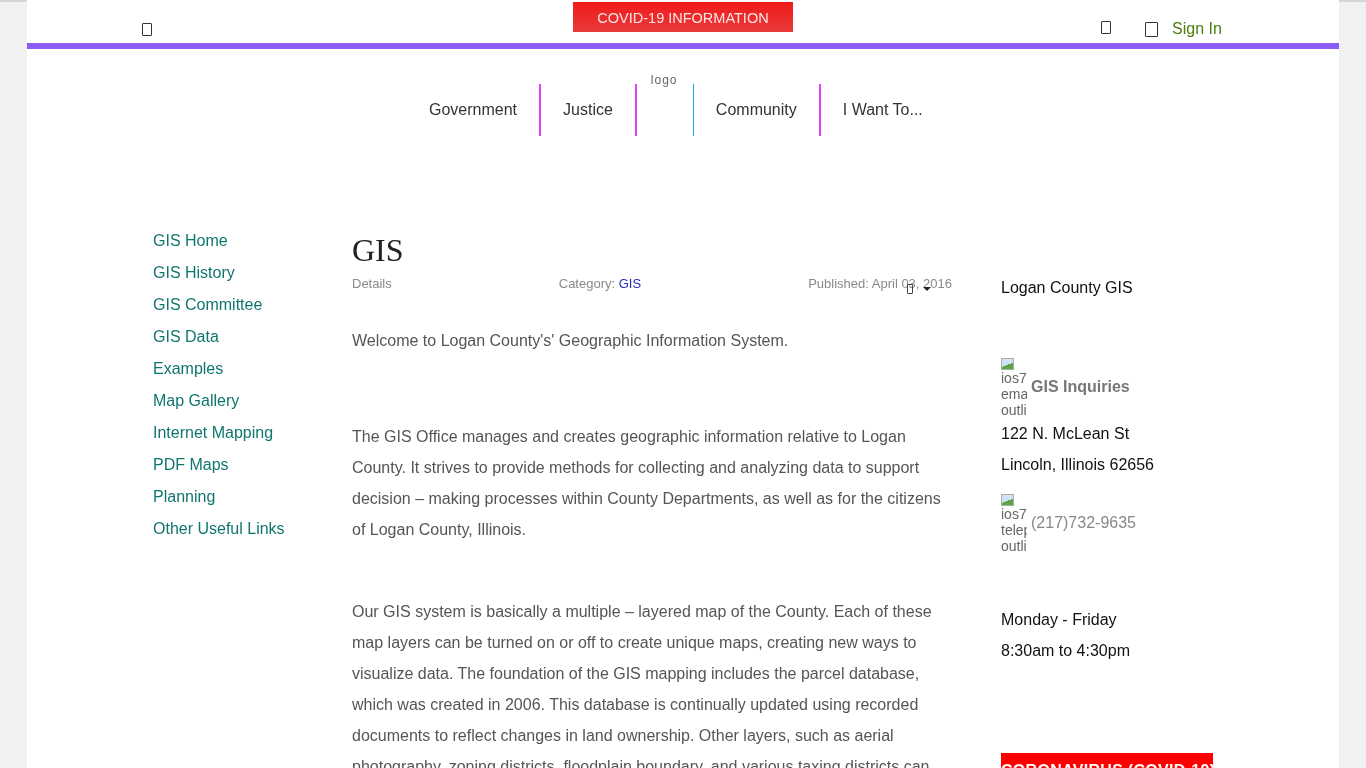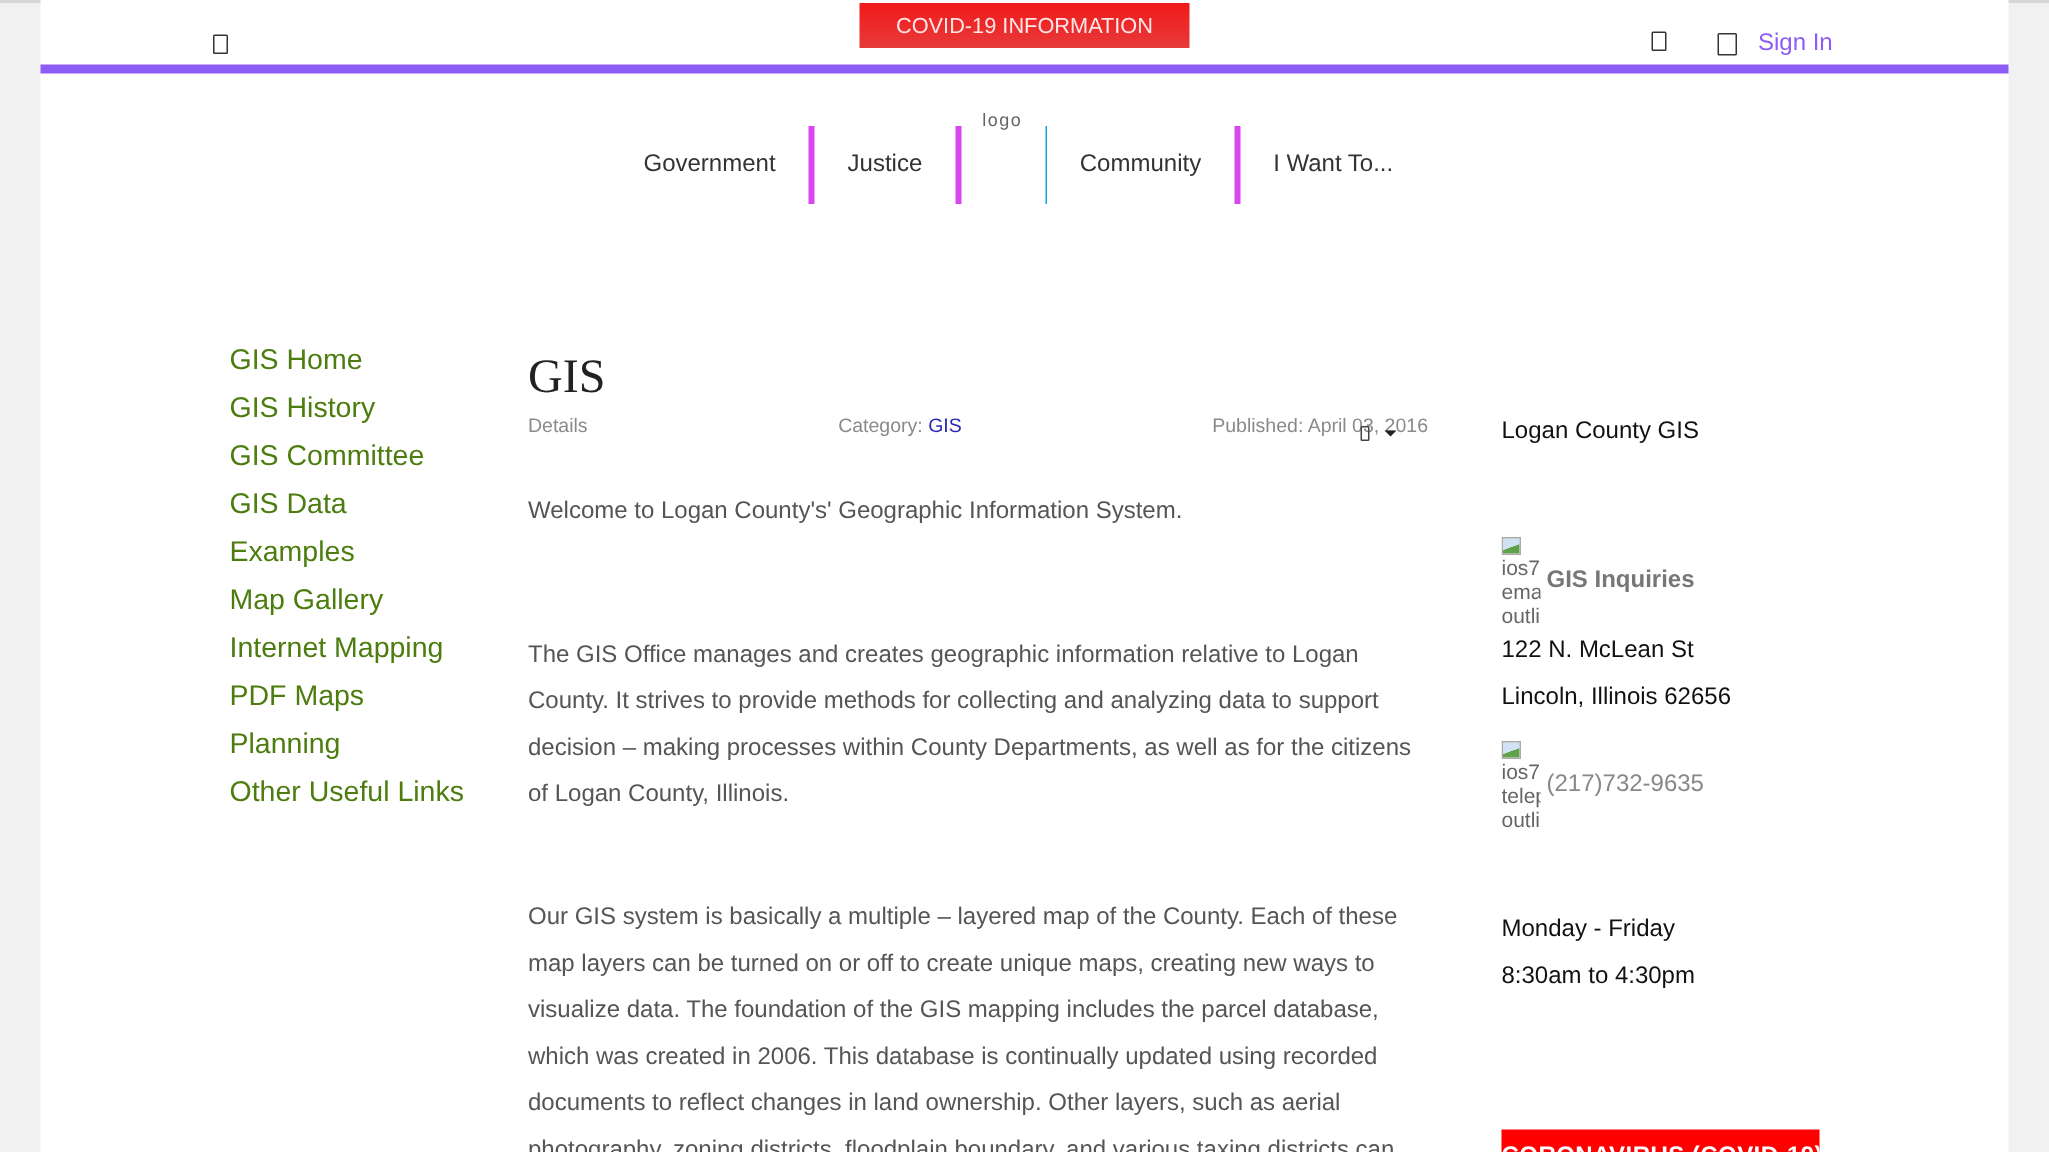--- a/index.html
+++ b/index.html
@@ -35,49 +35,49 @@
     background: linear-gradient(#f11a1a, #e73a3a);
     color: #fbe5e5; font-size: 14.5px; text-align: center; line-height: 32px;
     cursor: pointer;
   }
   .search-btn { position: absolute; left: 1074px; top: 19px; cursor: pointer; }
   .signin {
     position: absolute; left: 1118px; top: 16px; height: 22px;
     display: flex; align-items: center; cursor: pointer;
   }
   .signin .box-icon { width: 13px; height: 15px; margin-right: 14px; }
-  .signin span.label { font-size: 16px; color: #8b5cf6; text-align: center; }
+  .signin span.label { font-size: 16px; color: #4d7c0f; text-align: center; }
 
   
   .main-nav {
     position: absolute; left: 380px; top: 84px; height: 52px;
     display: flex; align-items: stretch;
   }
   .nav-item {
     font-size: 16px; color: #333; padding: 0 22px;
     display: flex; align-items: center;
-    border-right: 4px solid #d946ef; cursor: pointer;
+    border-right: 2px solid #d946ef; cursor: pointer;
     height: 52px; padding-top: 0;
   }
   .nav-item.first { padding-left: 22px; }
   .nav-item.last { border-right: none; }
   .nav-logo {
     width: 57px; border-right: 1px solid #0ea5e9; position: relative;
   }
   .nav-logo span {
     position: absolute; left: 14px; top: -11px; font-size: 12px; color: #666;
     letter-spacing: 1px;
   }
 
   
   .side-nav {
     position: absolute; left: 126px; top: 232px; width: 160px;
   }
   .side-nav a {
-    display: block; font-size: 19px; color: #4d7c0f; text-decoration: none;
+    display: block; font-size: 16px; color: #0f766e; text-decoration: none;
     height: 32px; line-height: 18px; cursor: pointer;
   }
 
   
   .article { position: absolute; left: 325px; top: 232px; width: 600px; }
   .article h1 {
     font-family: "Liberation Serif", serif; font-weight: normal;
     font-size: 32px; color: #222; line-height: 36px;
   }
   .meta { margin-top: 8px; font-size: 13px; color: #8a8a8a; display: flex; gap: 17px; justify-content: space-between; }

